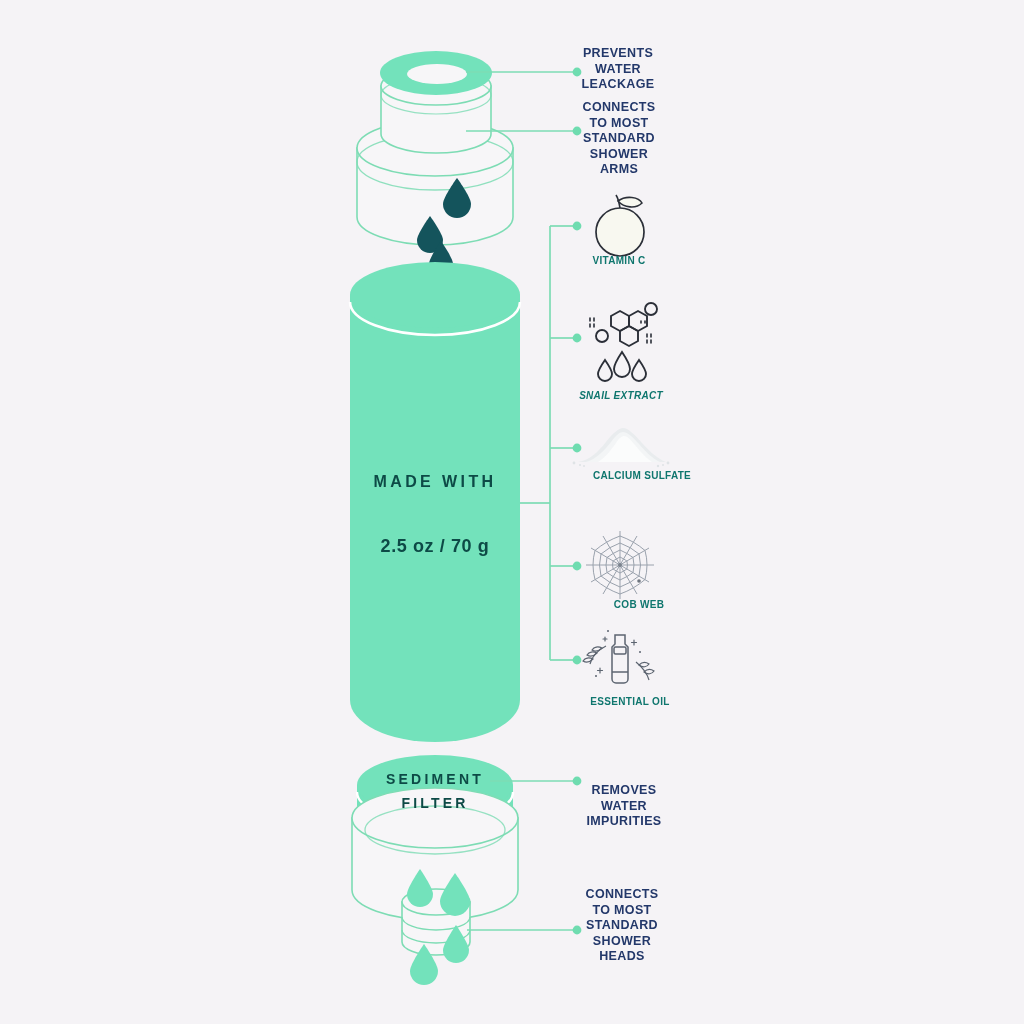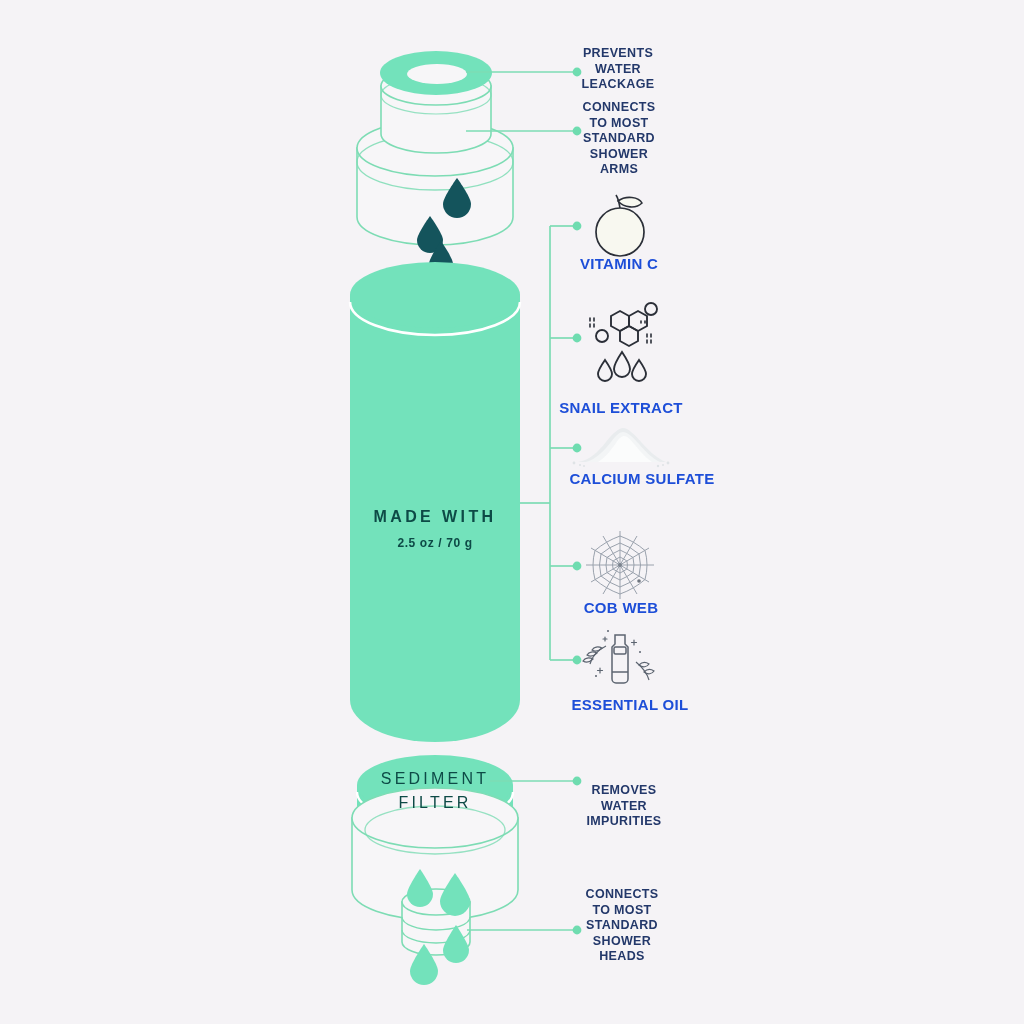--- a/index.html
+++ b/index.html
@@ -18,53 +18,53 @@
     color:#23386a;
     font-weight:bold;
     font-size:12.5px;
     line-height:15.5px;
     letter-spacing:.35px;
     text-align:center;
     white-space:pre-line;
   }
   .ing-lbl{
     position:absolute;
-    color:#1d4ed8;
-    font-weight:bold;
-    font-size:15px;
+    color:#0f766e;
+    font-weight:bold;
+    font-size:10px;
     letter-spacing:.3px;
     text-align:center;
     white-space:nowrap;
     transform:translateX(-50%);
   }
   .made-with{
     position:absolute;
     color:#0d4a46;
     font-size:16px;
     font-weight:bold;
     letter-spacing:3.4px;
     text-align:center;
     width:240px;
     left:315px;
   }
   .oz{
     position:absolute;
     color:#0d4a46;
-    font-size:12px;
+    font-size:18px;
     font-weight:bold;
     letter-spacing:.6px;
     text-align:center;
     width:240px;
     left:315px;
   }
   .sed{
     position:absolute;
     color:#0d4a46;
-    font-size:16px;
-    font-weight:normal;
+    font-size:14px;
+    font-weight:bold;
     letter-spacing:3.2px;
     text-align:center;
     line-height:24px;
     width:240px;
     left:315px;
     white-space:pre-line;
   }
 </style>
 </head>
 <body>
@@ -265,23 +265,23 @@
   <div class="lbl" style="left:578px;top:783px;width:92px;">REMOVES
 WATER
 IMPURITIES</div>
   <div class="lbl" style="left:578px;top:887px;width:88px;">CONNECTS
 TO MOST
 STANDARD
 SHOWER
 HEADS</div>
 
   <div class="ing-lbl" style="left:619px;top:255px;">VITAMIN C</div>
-  <div class="ing-lbl" style="left:621px;top:399px;">SNAIL EXTRACT</div>
+  <div class="ing-lbl" style="left:621px;top:390px;font-style:italic;">SNAIL EXTRACT</div>
   <div class="ing-lbl" style="left:642px;top:470px;">CALCIUM SULFATE</div>
-  <div class="ing-lbl" style="left:621px;top:599px;">COB WEB</div>
+  <div class="ing-lbl" style="left:639px;top:599px;">COB WEB</div>
   <div class="ing-lbl" style="left:622px;top:696px;margin-left:8px;">ESSENTIAL OIL</div>
 
-  <div class="made-with" style="top:508px;">MADE WITH</div>
+  <div class="made-with" style="top:473px;">MADE WITH</div>
   <div class="oz" style="top:536px;">2.5 oz / 70 g</div>
   <div class="sed" style="top:767px;">SEDIMENT
 FILTER</div>
 
 </div>
 
 </body></html>

